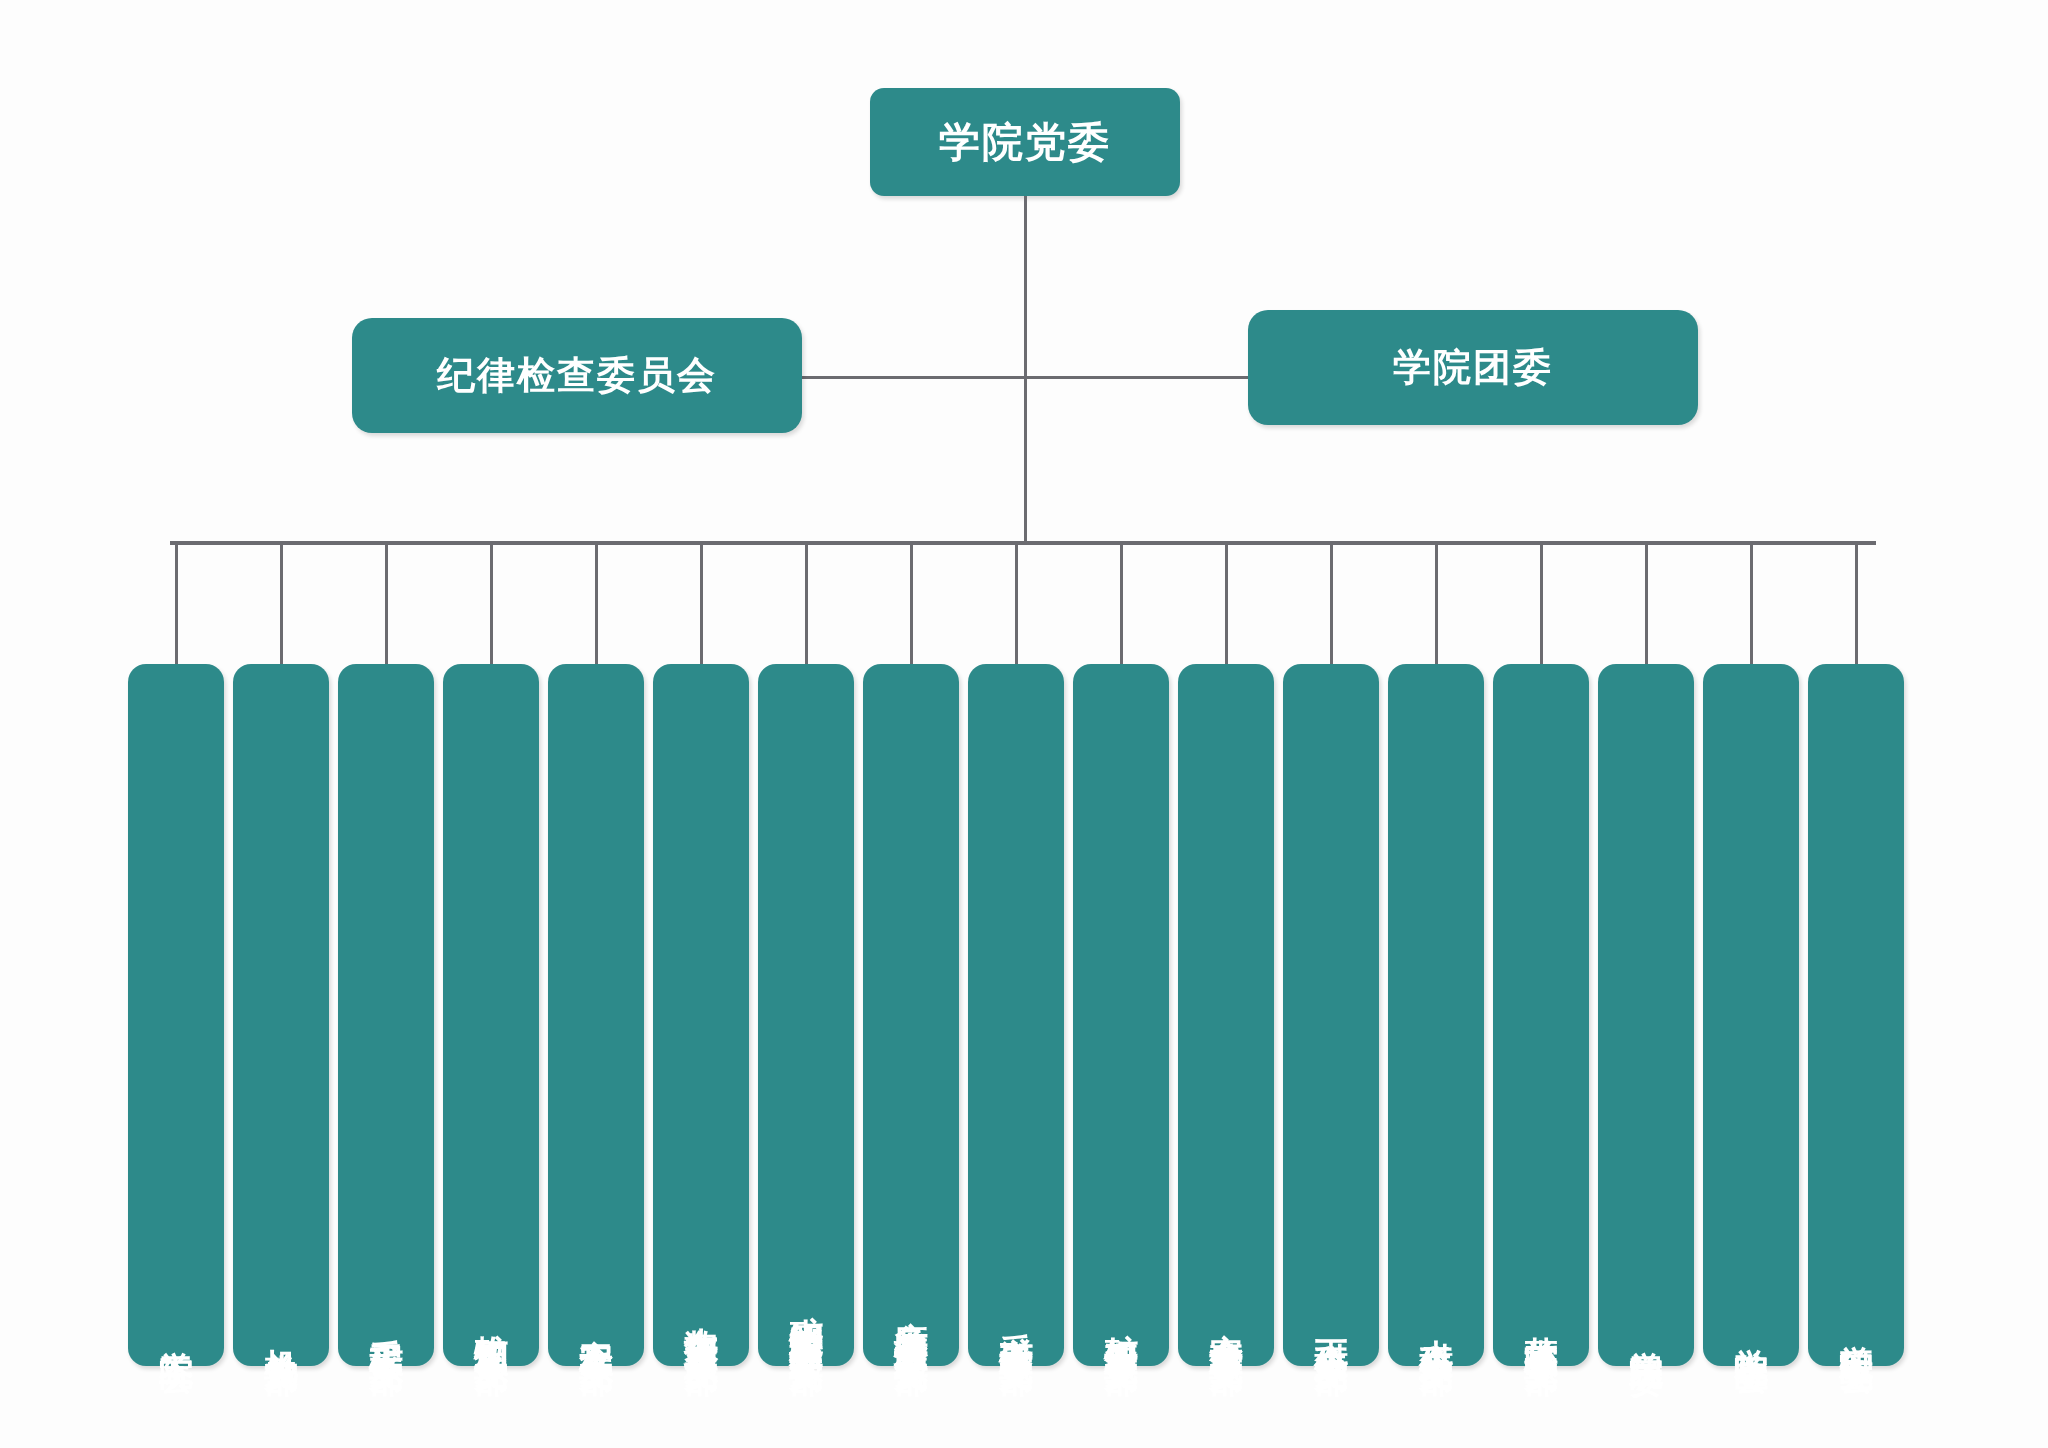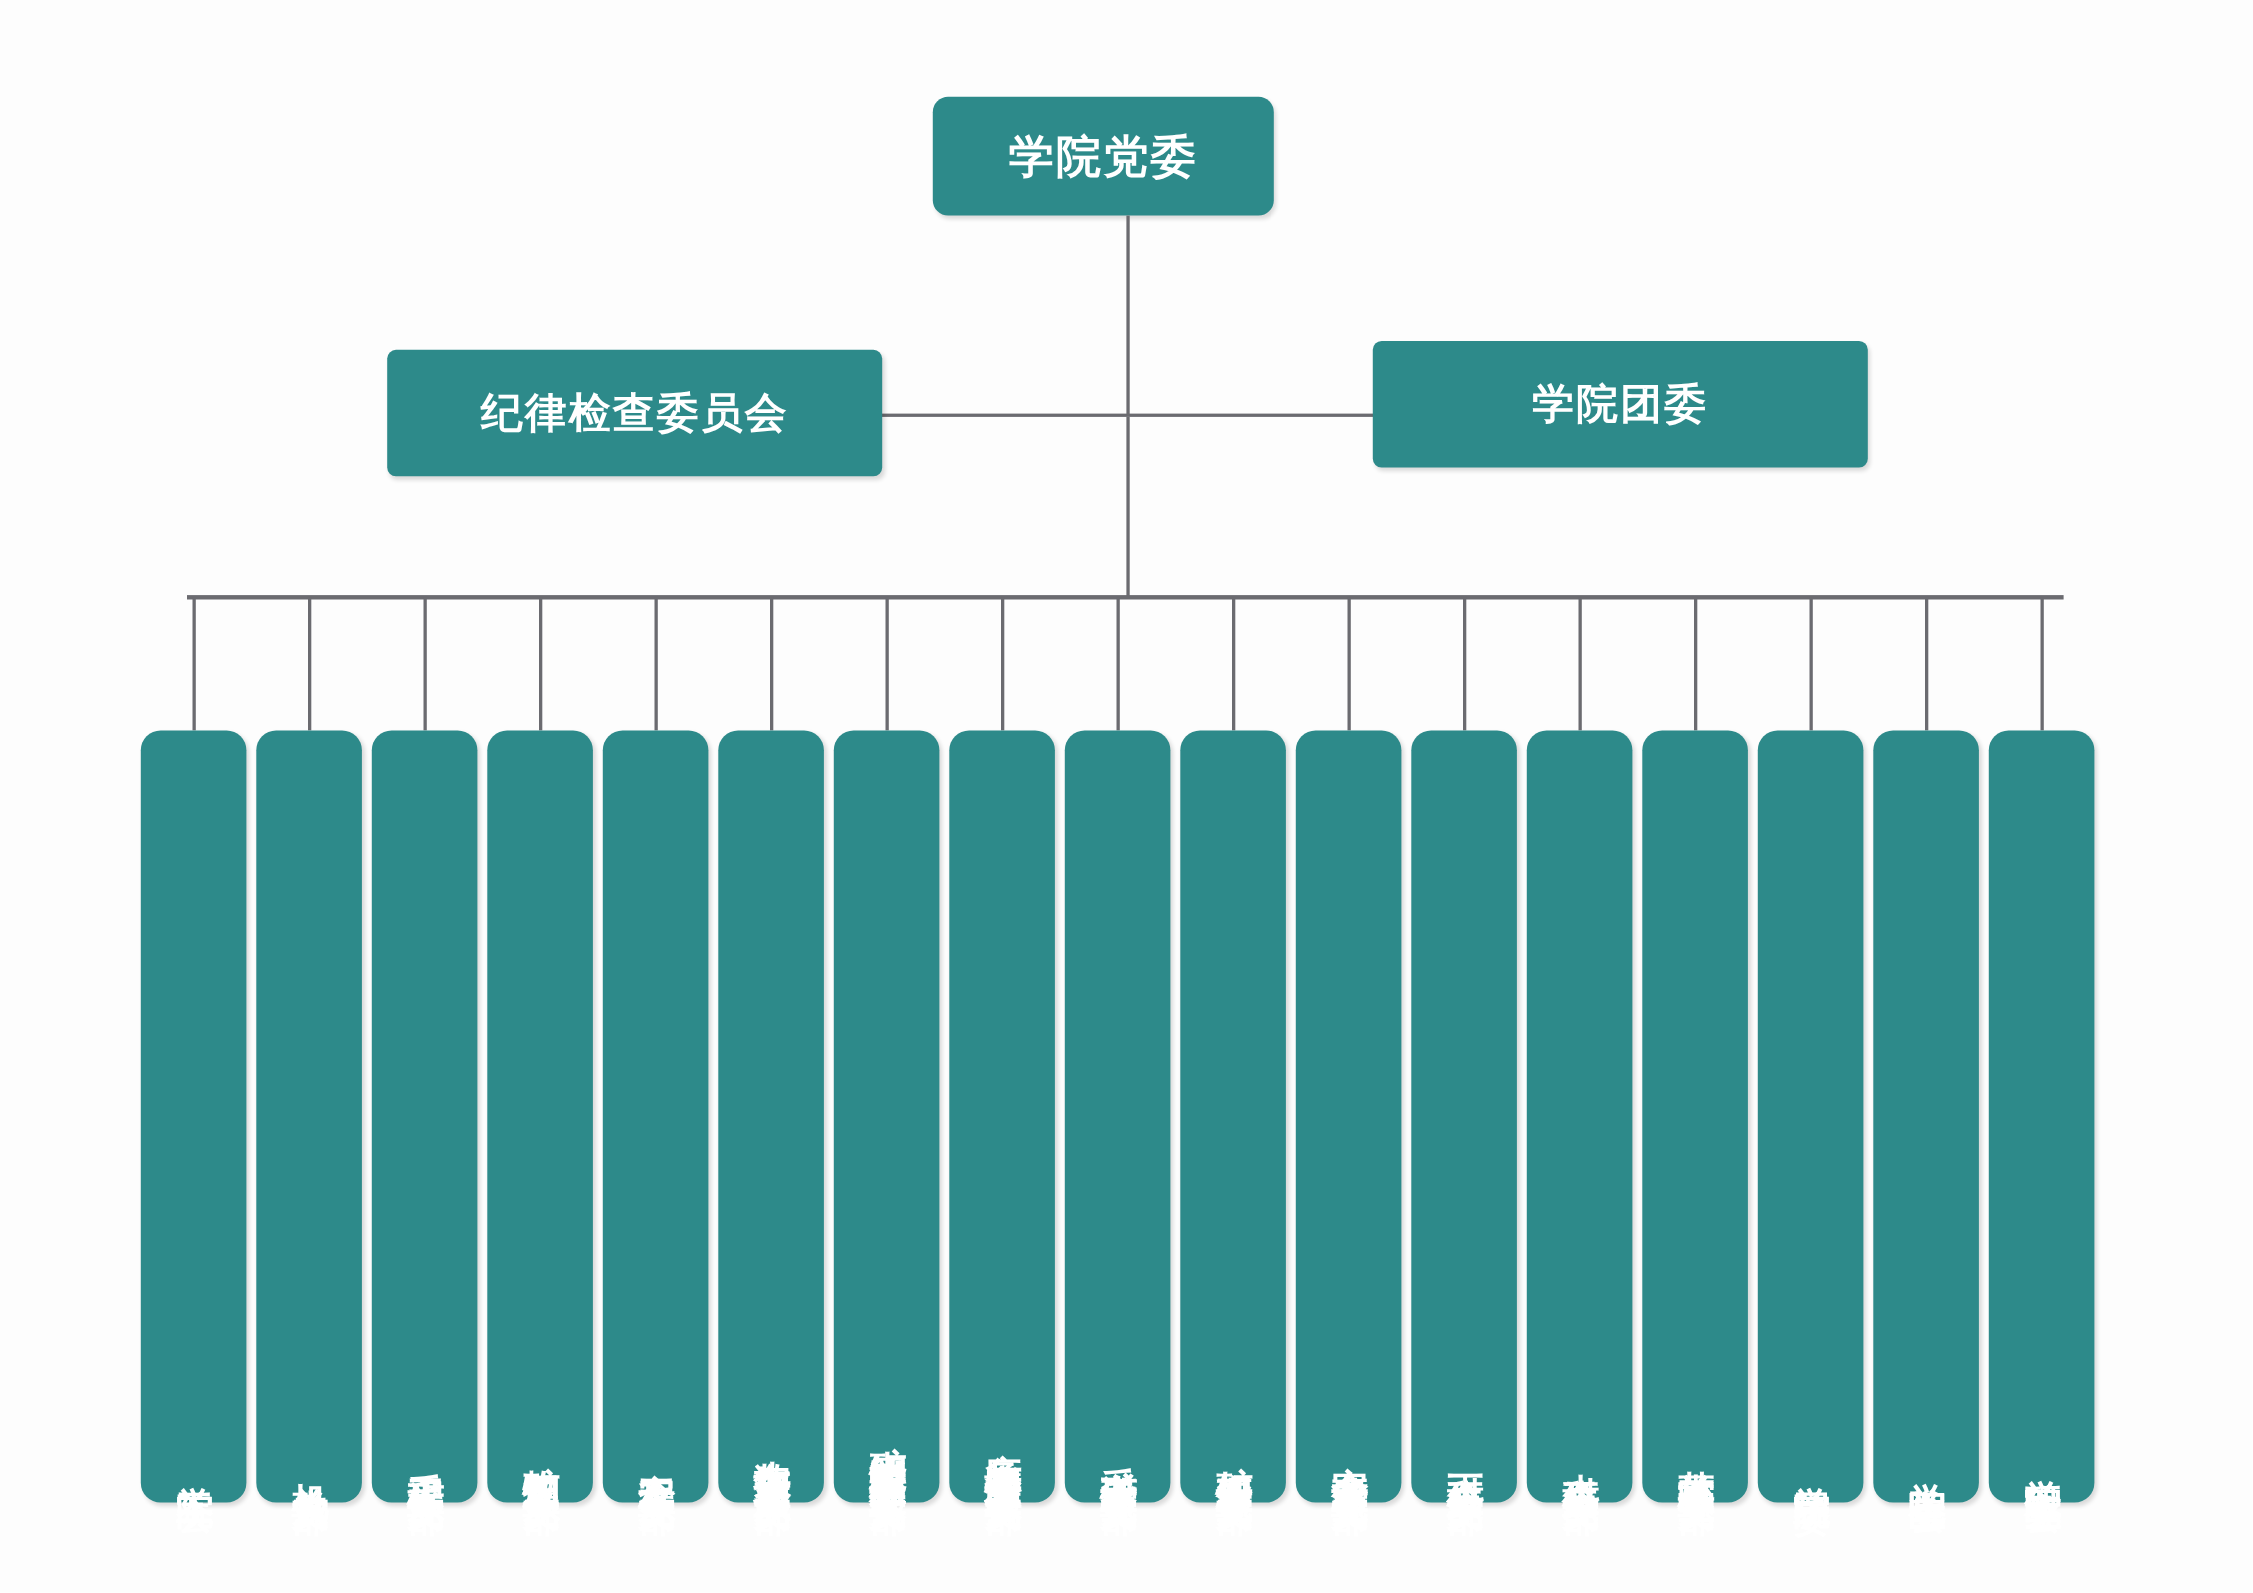--- a/index.html
+++ b/index.html
@@ -42,21 +42,21 @@
     display: flex;
     align-items: center;
     justify-content: center;
     font-size: 41px;
     font-weight: bold;
     letter-spacing: 2px;
   }
 
   
   .node-l2 {
-    border-radius: 8px;
+    border-radius: 20px;
     display: flex;
     align-items: center;
     justify-content: center;
     font-size: 38px;
     font-weight: bold;
     letter-spacing: 2px;
   }
 
   
   .node-leaf {
@@ -74,21 +74,21 @@
     line-height: 1.04;
     letter-spacing: 3px;
     white-space: nowrap;
   }
 </style>
 </head>
 <body>
 
 <div id="org-chart">
 
-  <div class="node node-root" style="left:848px; top:88px; width:310px; height:108px;">
+  <div class="node node-root" style="left:870px; top:88px; width:310px; height:108px;">
     <span>学院党委</span>
   </div>
 
   <div class="line v" style="left:1024px; top:196px; width:3px; height:182px;"></div>
 
   <div class="line h" style="left:800px; top:376px; width:450px; height:3px;"></div>
 
   <div class="node node-l2" style="left:352px; top:318px; width:450px; height:115px;">
     <span>纪律检查委员会</span>
   </div>

